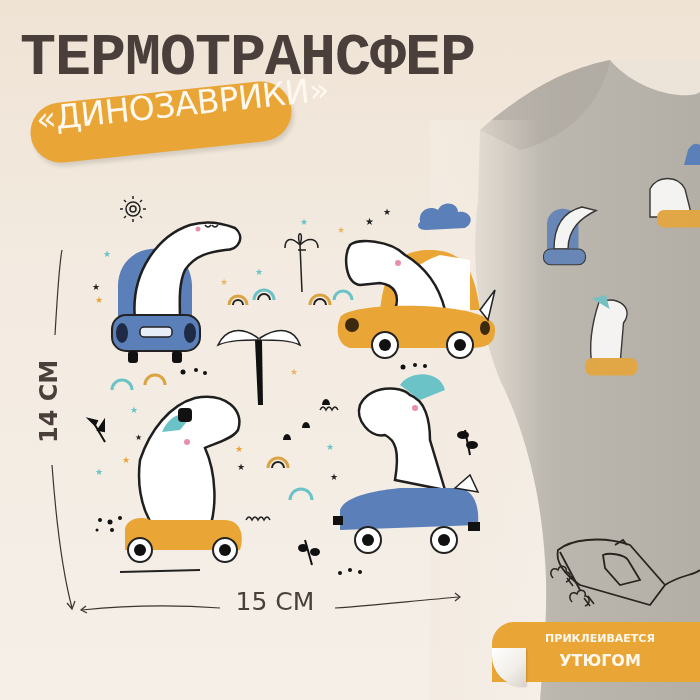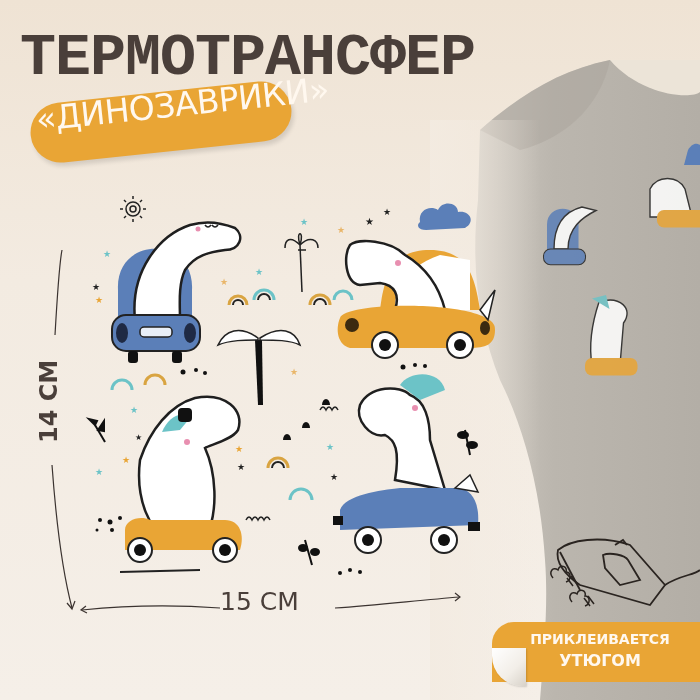--- a/index.html
+++ b/index.html
@@ -36,38 +36,38 @@
 
   .dim-v {
     position: absolute; left: 14px; top: 392px; width: 70px; height: 32px;
     font-family: "DejaVu Sans", sans-serif; font-weight: bold; font-size: 24px; color: #4a3f3a;
     transform: rotate(-90deg); transform-origin: center center;
     white-space: nowrap; text-align: center; line-height: 32px;
   }
   .dim-h {
     position: absolute; left: 220px; top: 585px; width: 110px; height: 34px;
     font-family: "DejaVu Sans", sans-serif; font-size: 25px; color: #4a3f3a;
-    white-space: nowrap; text-align: left; line-height: 34px;
+    white-space: nowrap; text-align: center; line-height: 34px;
   }
 
   .badge {
     position: absolute; left: 492px; top: 622px; width: 208px; height: 60px;
     background: #e9a535; border-radius: 22px 0 0 0;
   }
   .badge-curl {
     position: absolute; left: 492px; top: 648px; width: 34px; height: 38px;
     background: linear-gradient(135deg, #ffffff 0%, #f2eee8 60%, #d8d2c9 100%);
     border-radius: 0 0 0 30px;
     box-shadow: 1px 1px 2px rgba(0,0,0,0.15);
   }
   .badge-line1, .badge-line2 {
     position: absolute; font-family: "DejaVu Sans", sans-serif; font-weight: bold;
     color: #fff8ef; white-space: nowrap; text-align: center; line-height: 22px;
   }
-  .badge-line1 { left: 505px; top: 628px; width: 190px; font-size: 14px; }
+  .badge-line1 { left: 505px; top: 628px; width: 190px; font-size: 11px; }
   .badge-line2 { left: 505px; top: 650px; width: 190px; font-size: 16px; text-align: center; }
 
   .art { position: absolute; left: 0; top: 0; width: 700px; height: 700px; pointer-events: none; }
 </style>
 </head>
 <body>
 
 <div class="stage">
 
   <svg class="tshirt" viewBox="0 0 700 700" xmlns="http://www.w3.org/2000/svg">

